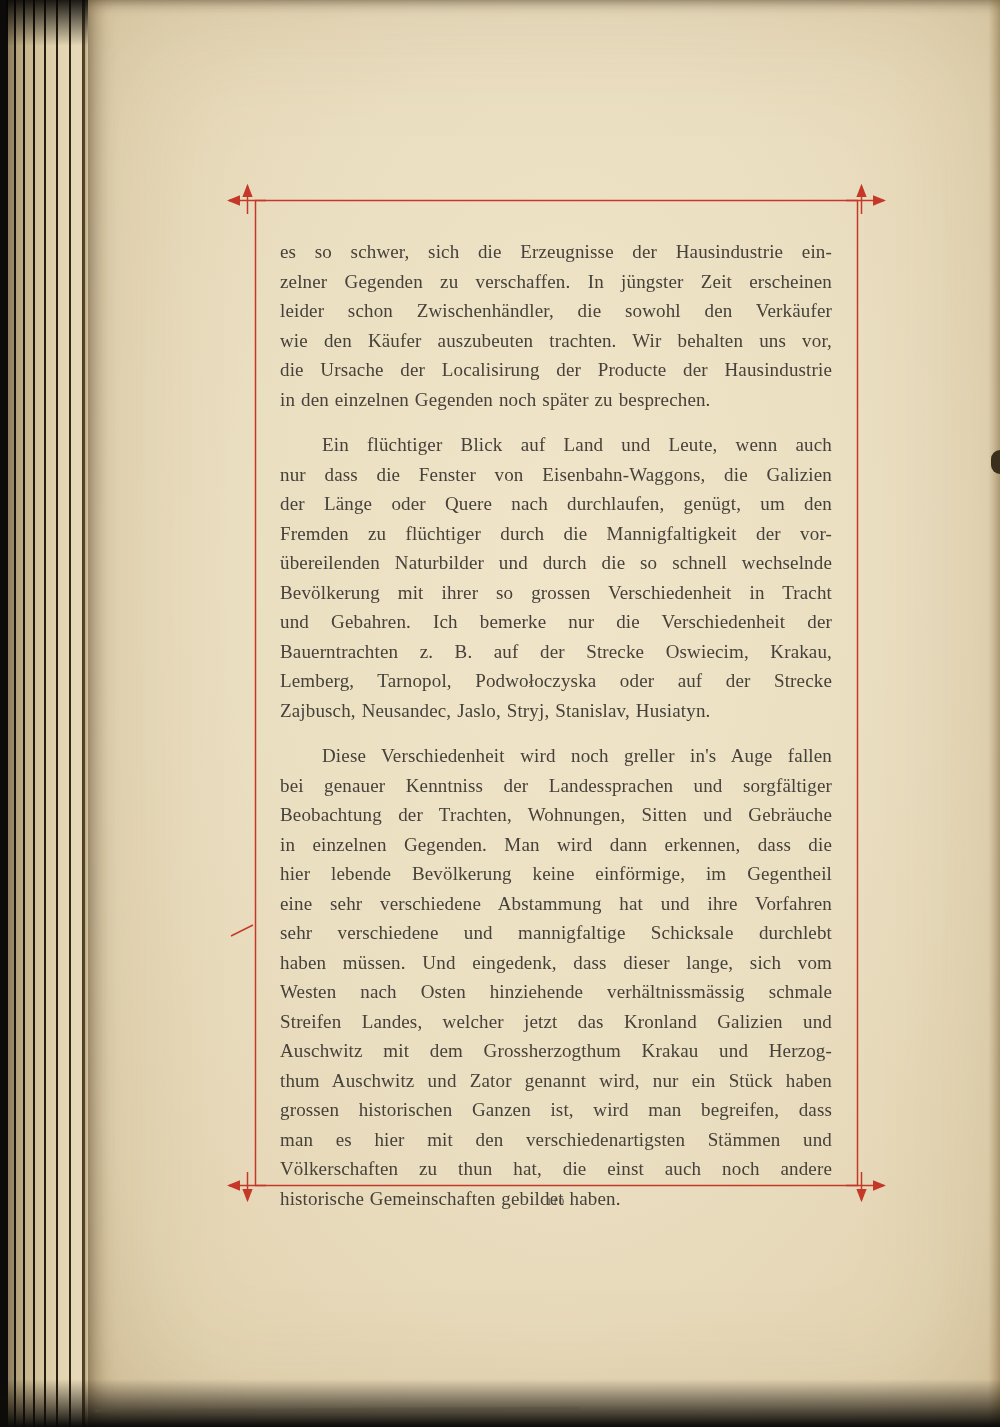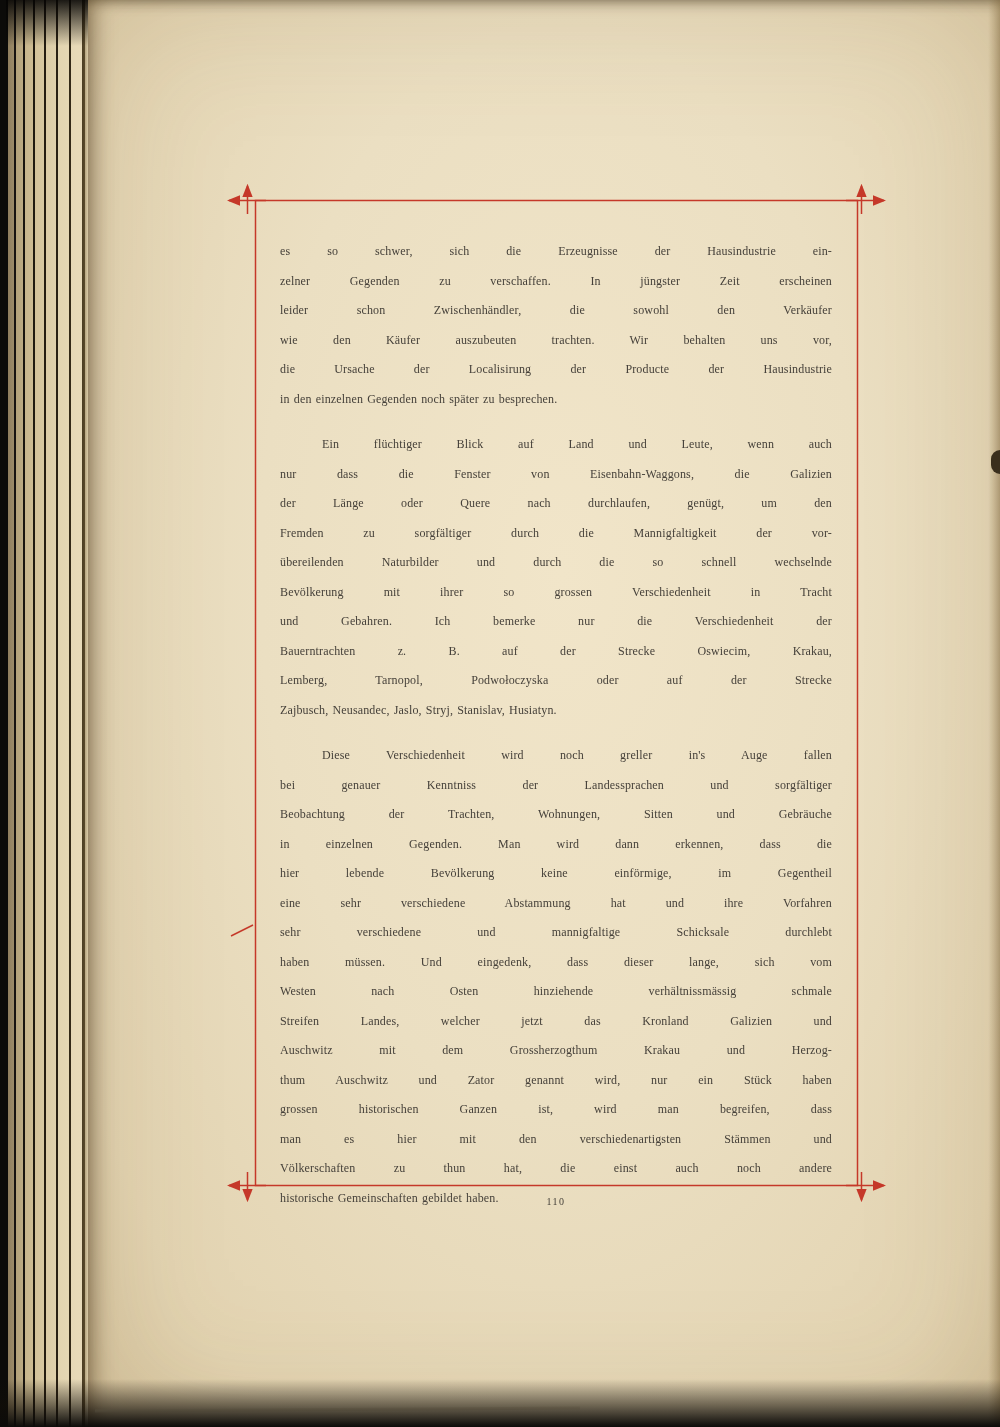--- a/index.html
+++ b/index.html
@@ -96,21 +96,21 @@
     stroke: var(--red, #c53829);
     stroke-width: 1.5;
     fill: none;
   }
 
   
   .text-block {
     position: absolute;
     left: 280px; top: 237px;
     width: 552px;
-    font-size: 12px;
+    font-size: 19px;
     line-height: 29.5px;
     color: var(--ink, #46413a);
     letter-spacing: 0.15px;
   }
   .para { margin: 0; padding: 0; }
   .para.indent .line:first-child { text-indent: 42px; margin-top: 16px; }
   .line {
     display: block;
     text-align: justify;
     text-align-last: justify;
@@ -172,21 +172,21 @@
         <span class="line">zelner Gegenden zu verschaffen. In jüngster Zeit erscheinen</span>
         <span class="line">leider schon Zwischenhändler, die sowohl den Verkäufer</span>
         <span class="line">wie den Käufer auszubeuten trachten. Wir behalten uns vor,</span>
         <span class="line">die Ursache der Localisirung der Producte der Hausindustrie</span>
         <span class="line last">in den einzelnen Gegenden noch später zu besprechen.</span>
       </p>
       <p class="para indent">
         <span class="line">Ein flüchtiger Blick auf Land und Leute, wenn auch</span>
         <span class="line">nur dass die Fenster von Eisenbahn-Waggons, die Galizien</span>
         <span class="line">der Länge oder Quere nach durchlaufen, genügt, um den</span>
-        <span class="line">Fremden zu sorgfältiger durch die Mannigfaltigkeit der vor-</span>
+        <span class="line">Fremden zu flüchtiger durch die Mannigfaltigkeit der vor-</span>
         <span class="line">übereilenden Naturbilder und durch die so schnell wechselnde</span>
         <span class="line">Bevölkerung mit ihrer so grossen Verschiedenheit in Tracht</span>
         <span class="line">und Gebahren. Ich bemerke nur die Verschiedenheit der</span>
         <span class="line">Bauerntrachten z. B. auf der Strecke Oswiecim, Krakau,</span>
         <span class="line">Lemberg, Tarnopol, Podwołoczyska oder auf der Strecke</span>
         <span class="line last">Zajbusch, Neusandec, Jaslo, Stryj, Stanislav, Husiatyn.</span>
       </p>
       <p class="para indent">
         <span class="line">Diese Verschiedenheit wird noch greller in's Auge fallen</span>
         <span class="line">bei genauer Kenntniss der Landessprachen und sorgfältiger</span>

